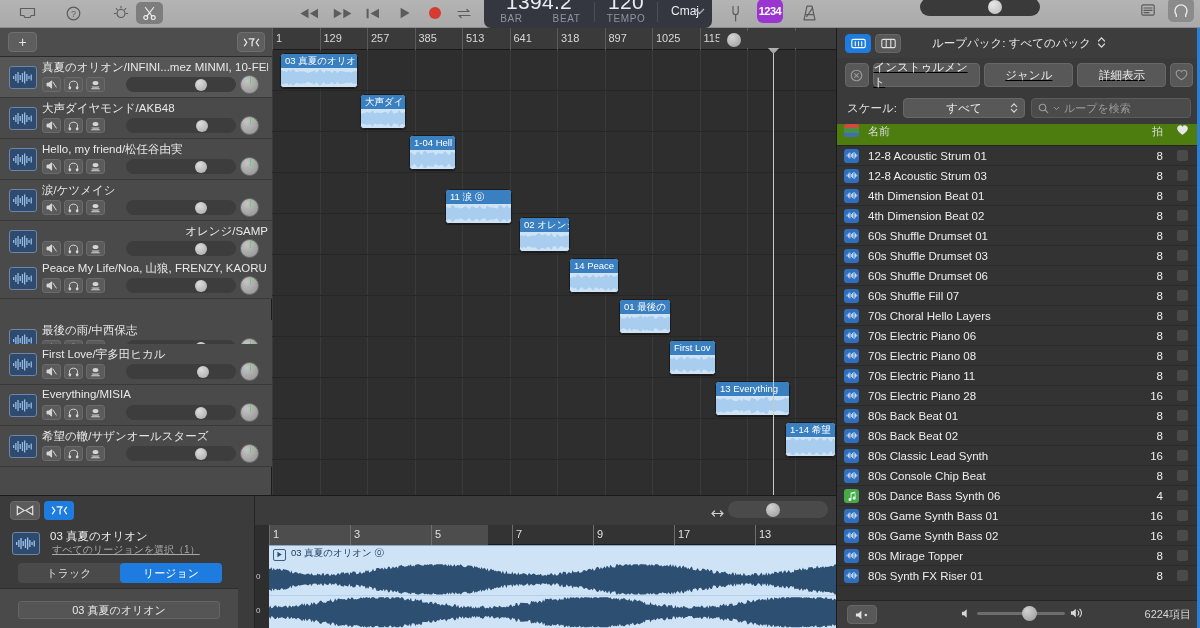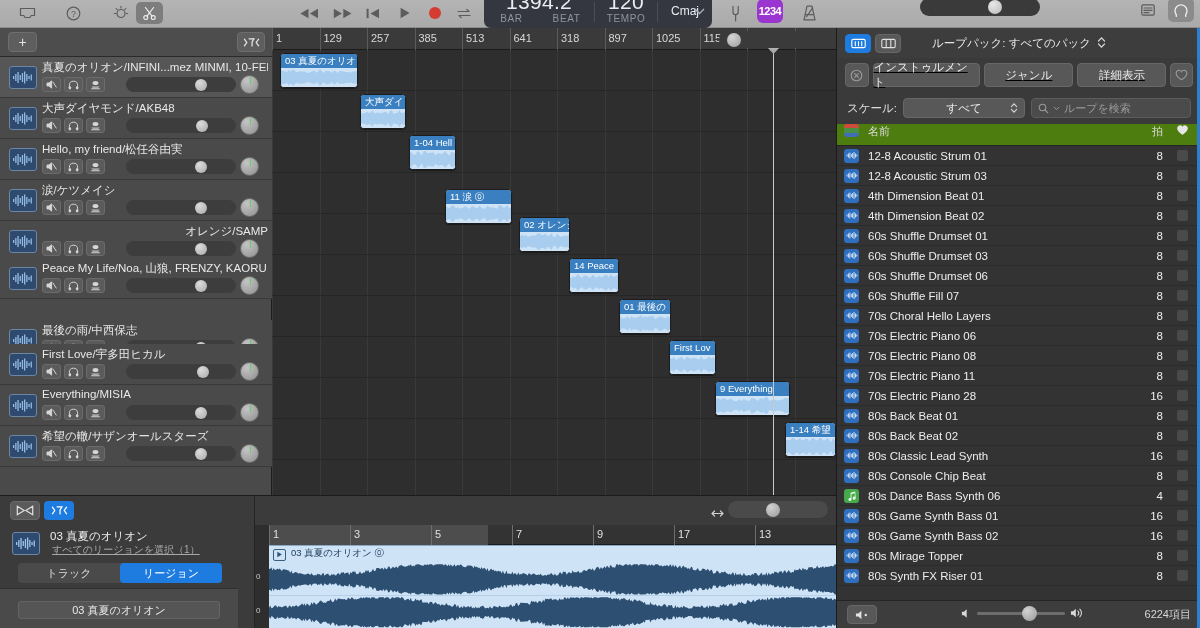--- a/index.html
+++ b/index.html
@@ -957,21 +957,21 @@
         </div>
         <div class="region" style="left: 397px; top: 312px; width: 47px; height: 35px;">
           <div class="rhead">First Lov</div>
           <div class="rbody">
             <svg class="wave" viewBox="0 0 47 20" preserveAspectRatio="none">
               <path d="M0.0,2.6 L2.0,4.4 L4.1,2.4 L6.1,5.3 L8.2,4.1 L10.2,2.8 L12.3,1.8 L14.3,5.1 L16.3,3.7 L18.4,1.6 L20.4,3.4 L22.5,3.9 L24.5,2.8 L26.6,3.5 L28.6,4.1 L30.7,4.7 L32.7,1.3 L34.7,4.7 L36.8,4.5 L38.8,3.4 L40.9,1.6 L42.9,3.7 L45.0,2.2 L47.0,3.6 L47.0,16.4 L45.0,17.8 L42.9,16.3 L40.9,18.4 L38.8,16.6 L36.8,15.5 L34.7,15.3 L32.7,18.7 L30.7,15.3 L28.6,15.9 L26.6,16.5 L24.5,17.2 L22.5,16.1 L20.4,16.6 L18.4,18.4 L16.3,16.3 L14.3,14.9 L12.3,18.2 L10.2,17.2 L8.2,15.9 L6.1,14.7 L4.1,17.6 L2.0,15.6 L0.0,17.4 Z" fill="#a9cdee"></path>
             </svg>
           </div>
         </div>
         <div class="region" style="left: 443px; top: 353px; width: 75px; height: 35px;">
-          <div class="rhead">9 Everything</div>
+          <div class="rhead">13 Everything</div>
           <div class="rbody">
             <svg class="wave" viewBox="0 0 75 20" preserveAspectRatio="none">
               <path d="M0.0,3.1 L2.0,2.4 L4.1,3.7 L6.1,3.4 L8.1,2.1 L10.1,3.5 L12.2,4.3 L14.2,3.1 L16.2,3.3 L18.2,4.9 L20.3,5.5 L22.3,5.1 L24.3,3.4 L26.4,5.6 L28.4,3.0 L30.4,4.3 L32.4,4.8 L34.5,5.2 L36.5,1.6 L38.5,2.5 L40.5,3.1 L42.6,5.2 L44.6,3.4 L46.6,2.0 L48.6,3.1 L50.7,1.4 L52.7,1.0 L54.7,5.3 L56.8,4.6 L58.8,3.7 L60.8,3.9 L62.8,4.7 L64.9,4.6 L66.9,4.0 L68.9,3.6 L70.9,1.8 L73.0,2.8 L75.0,1.4 L75.0,18.6 L73.0,17.2 L70.9,18.2 L68.9,16.4 L66.9,16.0 L64.9,15.4 L62.8,15.3 L60.8,16.1 L58.8,16.3 L56.8,15.4 L54.7,14.7 L52.7,19.0 L50.7,18.6 L48.6,16.9 L46.6,18.0 L44.6,16.6 L42.6,14.8 L40.5,16.9 L38.5,17.5 L36.5,18.4 L34.5,14.8 L32.4,15.2 L30.4,15.7 L28.4,17.0 L26.4,14.4 L24.3,16.6 L22.3,14.9 L20.3,14.5 L18.2,15.1 L16.2,16.7 L14.2,16.9 L12.2,15.7 L10.1,16.5 L8.1,17.9 L6.1,16.6 L4.1,16.3 L2.0,17.6 L0.0,16.9 Z" fill="#a9cdee"></path>
             </svg>
           </div>
         </div>
         <div class="region" style="left: 513px; top: 394px; width: 51px; height: 35px;">
           <div class="rhead">1-14 希望</div>
           <div class="rbody">
             <svg class="wave" viewBox="0 0 51 20" preserveAspectRatio="none">

